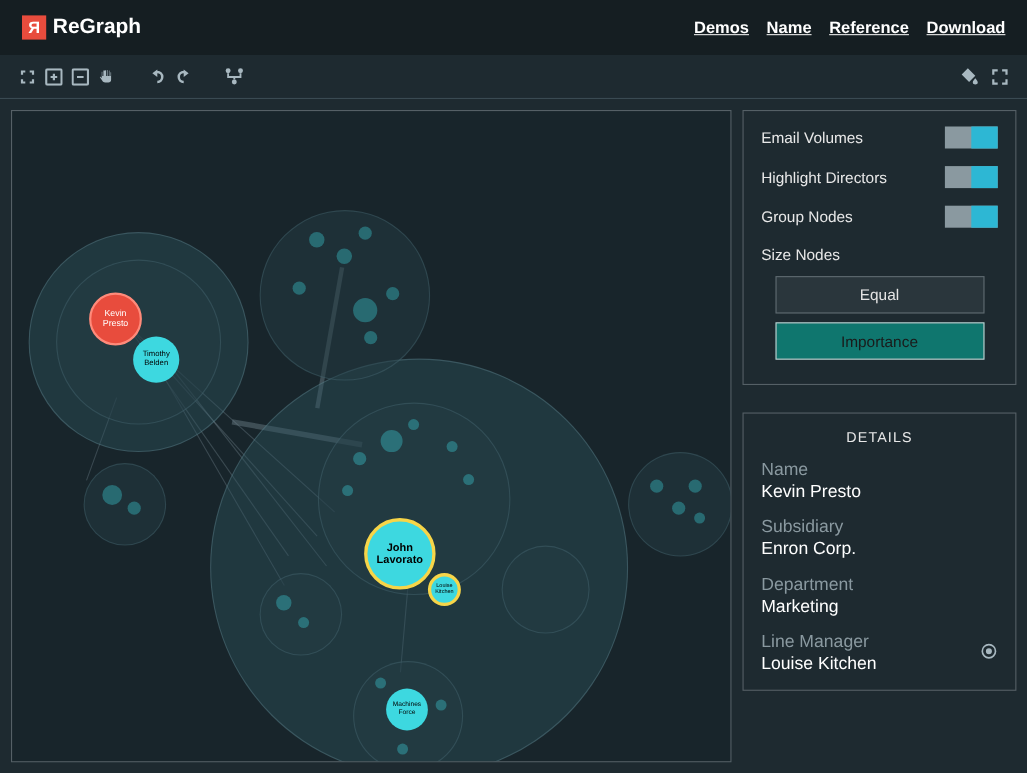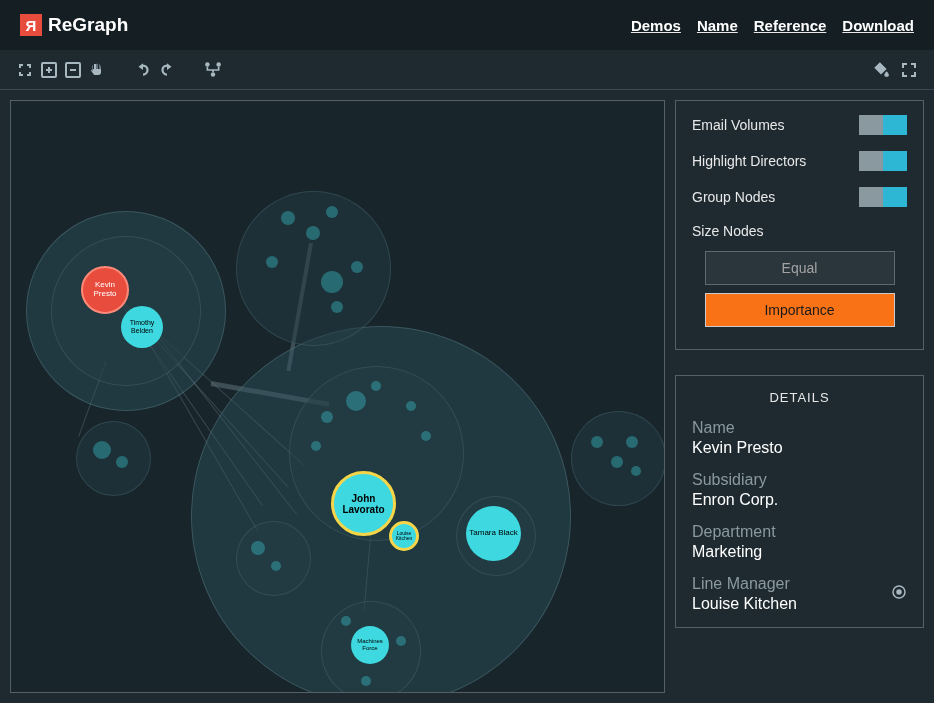--- a/index.html
+++ b/index.html
@@ -129,26 +129,26 @@
   margin-bottom: 12px;
 }
 .size-btn {
   display: block;
   width: 190px;
   margin: 0 auto 8px;
   padding: 8px;
   text-align: center;
   border: 1px solid #5f6b71;
   background: #2a363c;
-  color: #a3a3a3;
+  color: #e5e5e5;
   font-size: 14px;
   cursor: pointer;
 }
 .size-btn.active {
-  background: #f97316;
+  background: #0f766e;
   color: #1a1a1a;
   border-color: #c8ccce;
 }
 .details-title {
   text-align: center;
   font-size: 13px;
   letter-spacing: 1px;
   margin-bottom: 14px;
 }
 .detail-label {
@@ -288,21 +288,20 @@
     <div class="bigcircle c-darker" style="left:278px;top:265px;width:175px;height:175px"></div>
     <div class="bigcircle c-darker" style="left:65px;top:320px;width:75px;height:75px"></div>
     <div class="bigcircle c-darker" style="left:560px;top:310px;width:95px;height:95px"></div>
     <div class="bigcircle c-darker" style="left:310px;top:500px;width:100px;height:100px"></div>
     <div class="bigcircle c-darker" style="left:225px;top:420px;width:75px;height:75px"></div>
     <div class="bigcircle c-darker" style="left:445px;top:395px;width:80px;height:80px"></div>
 
     <div class="node node-red" style="left:70px;top:165px;width:48px;height:48px;font-size:8px">Kevin Presto</div>
     <div class="node node-cyan" style="left:110px;top:205px;width:42px;height:42px;font-size:7px">Timothy Belden</div>
     <div class="node node-cyan ring-yellow" style="left:320px;top:370px;width:65px;height:65px;font-size:10px;font-weight:600">John Lavorato</div>
-    <div class="node node-cyan" style="left:455px;top:405px;width:55px;height:55px;font-size:8px">Tamara Black</div>
     <div class="node node-cyan ring-yellow" style="left:378px;top:420px;width:30px;height:30px;font-size:5px">Louise Kitchen</div>
     <div class="node node-cyan" style="left:340px;top:525px;width:38px;height:38px;font-size:6px">Machines Force</div>
 
     <div class="node node-small" style="left:270px;top:110px;width:14px;height:14px"></div>
     <div class="node node-small" style="left:295px;top:125px;width:14px;height:14px"></div>
     <div class="node node-small" style="left:315px;top:105px;width:12px;height:12px"></div>
     <div class="node node-small" style="left:255px;top:155px;width:12px;height:12px"></div>
     <div class="node node-small" style="left:310px;top:170px;width:22px;height:22px"></div>
     <div class="node node-small" style="left:340px;top:160px;width:12px;height:12px"></div>
     <div class="node node-small" style="left:320px;top:200px;width:12px;height:12px"></div>

